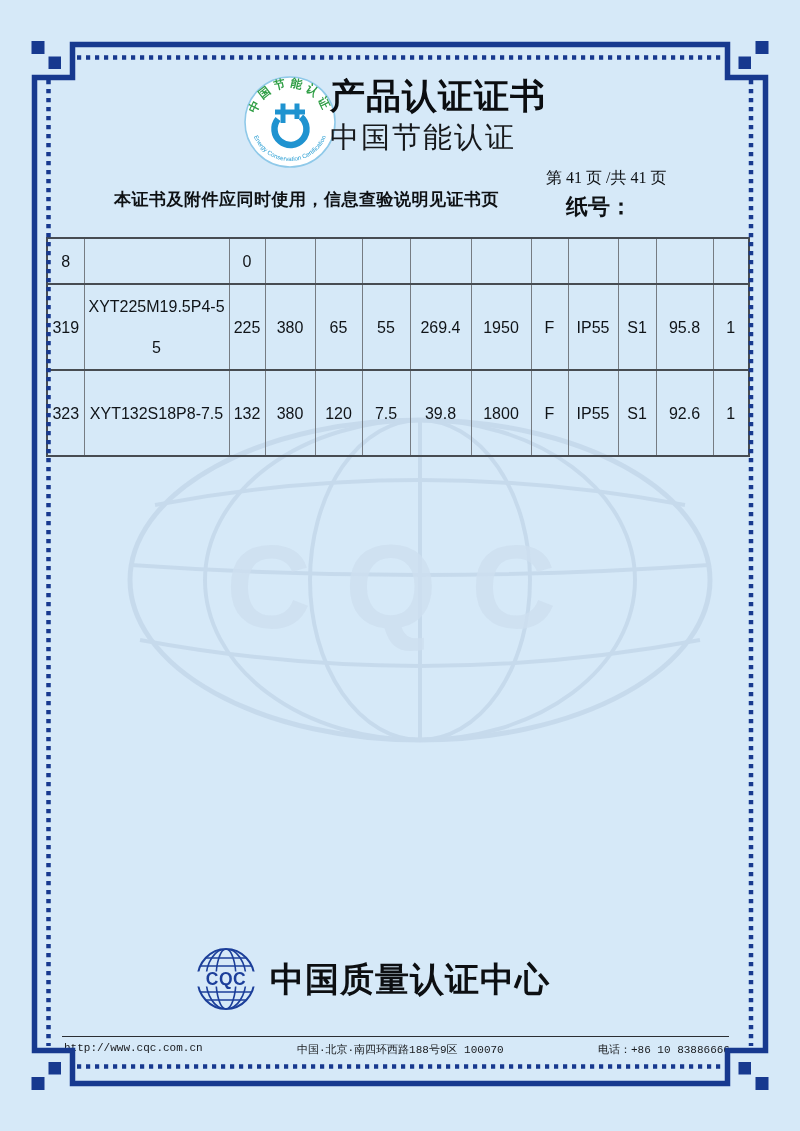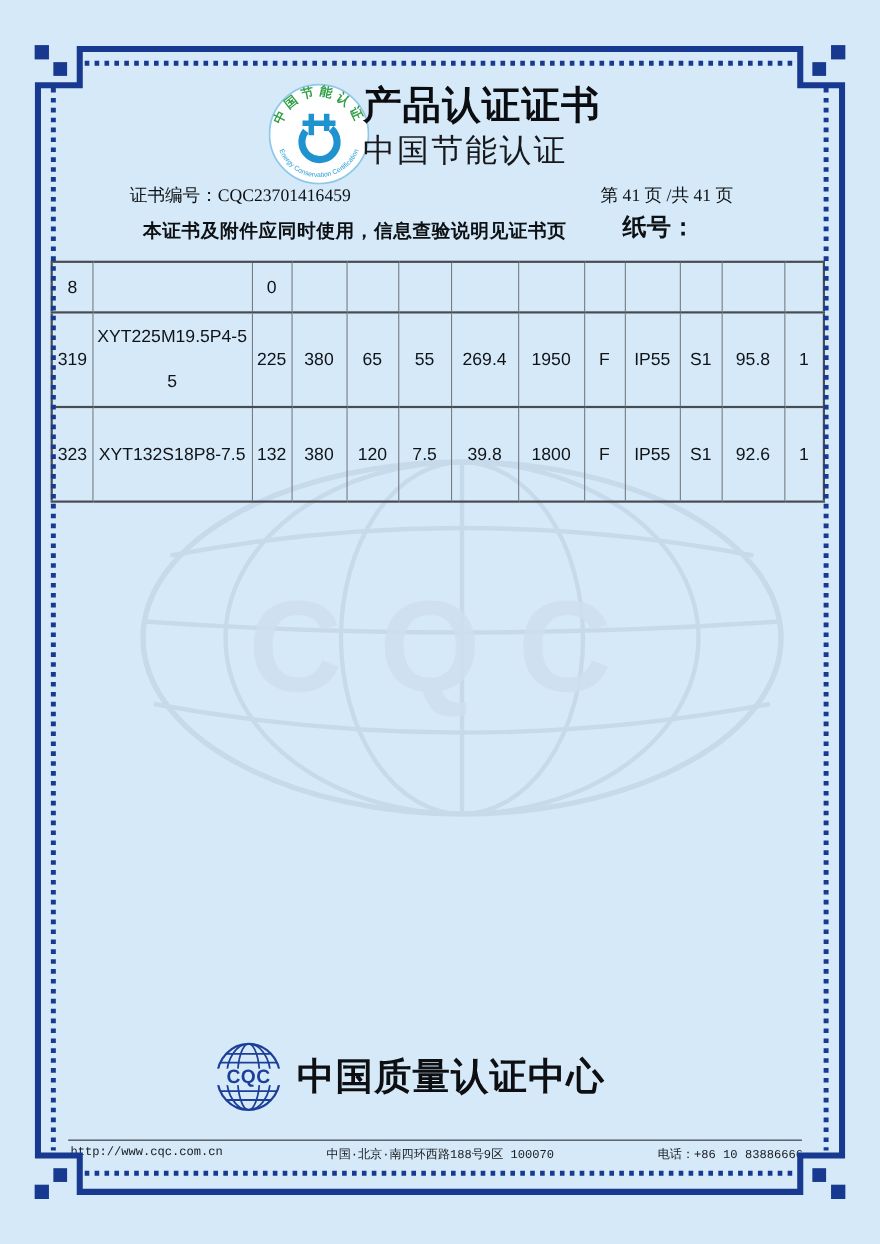--- a/index.html
+++ b/index.html
@@ -12,21 +12,21 @@
   .layer{position:absolute;left:0;top:0;width:800px;height:1131px;pointer-events:none;}
   .z0{z-index:0}.z5{z-index:5}
 
   
   .energy-logo{position:absolute;left:244px;top:76px;width:92px;height:92px;z-index:2;}
   .title-block{position:absolute;left:330px;top:74px;width:252px;text-align:left;z-index:2;}
   .main-title{font-size:35px;font-weight:bold;letter-spacing:1px;line-height:44px;color:#0b0d10;}
   .sub-title{font-size:29px;font-weight:normal;letter-spacing:2px;line-height:38px;color:#16181b;}
   .cert-line{position:absolute;left:118px;top:168px;font-family:"Liberation Serif",serif;font-size:16px;z-index:2;}
   .page-info{position:absolute;left:546px;top:168px;font-family:"Liberation Serif",serif;font-size:16px;z-index:2;}
-  .note-line{position:absolute;left:114px;top:198px;font-size:17px;font-weight:bold;letter-spacing:.5px;z-index:2;margin-left:16px;}
+  .note-line{position:absolute;left:114px;top:188px;font-size:17px;font-weight:bold;letter-spacing:.5px;z-index:2;}
   .paper-line{position:absolute;left:566px;top:192px;font-size:22px;font-weight:bold;z-index:2;}
 
   
   .spec-table-wrap{position:absolute;left:46px;top:237px;z-index:2;}
   table.spec{border-collapse:collapse;table-layout:fixed;width:702px;font-size:16px;}
   table.spec td{
     border-top:2px solid #474c52;border-bottom:2px solid #474c52;
     border-left:1.5px solid #767c83;border-right:1.5px solid #767c83;
     padding:0;text-align:center;vertical-align:middle;
     line-height:41px;word-break:break-all;background:transparent;color:#101418;
@@ -107,21 +107,20 @@
       <path d="M 39 27.5 V 47" stroke-width="5"></path>
       <path d="M 53 27.5 V 43" stroke-width="5"></path>
     </g>
   </svg>
 
   <div class="title-block">
     <div class="main-title">产品认证证书</div>
     <div class="sub-title">中国节能认证</div>
   </div>
 
-  <div class="cert-line"><span>证书编号：</span><span>CQC23701416459</span></div>
   <div class="page-info">第 41 页 /共 41 页</div>
   <div class="note-line">本证书及附件应同时使用，信息查验说明见证书页</div>
   <div class="paper-line"><span>纸号：</span><span></span></div>
 
   <div class="spec-table-wrap">
     <table class="spec">
       <colgroup>
         <col style="width:37px">
           <col style="width:145px">
           <col style="width:36px">

